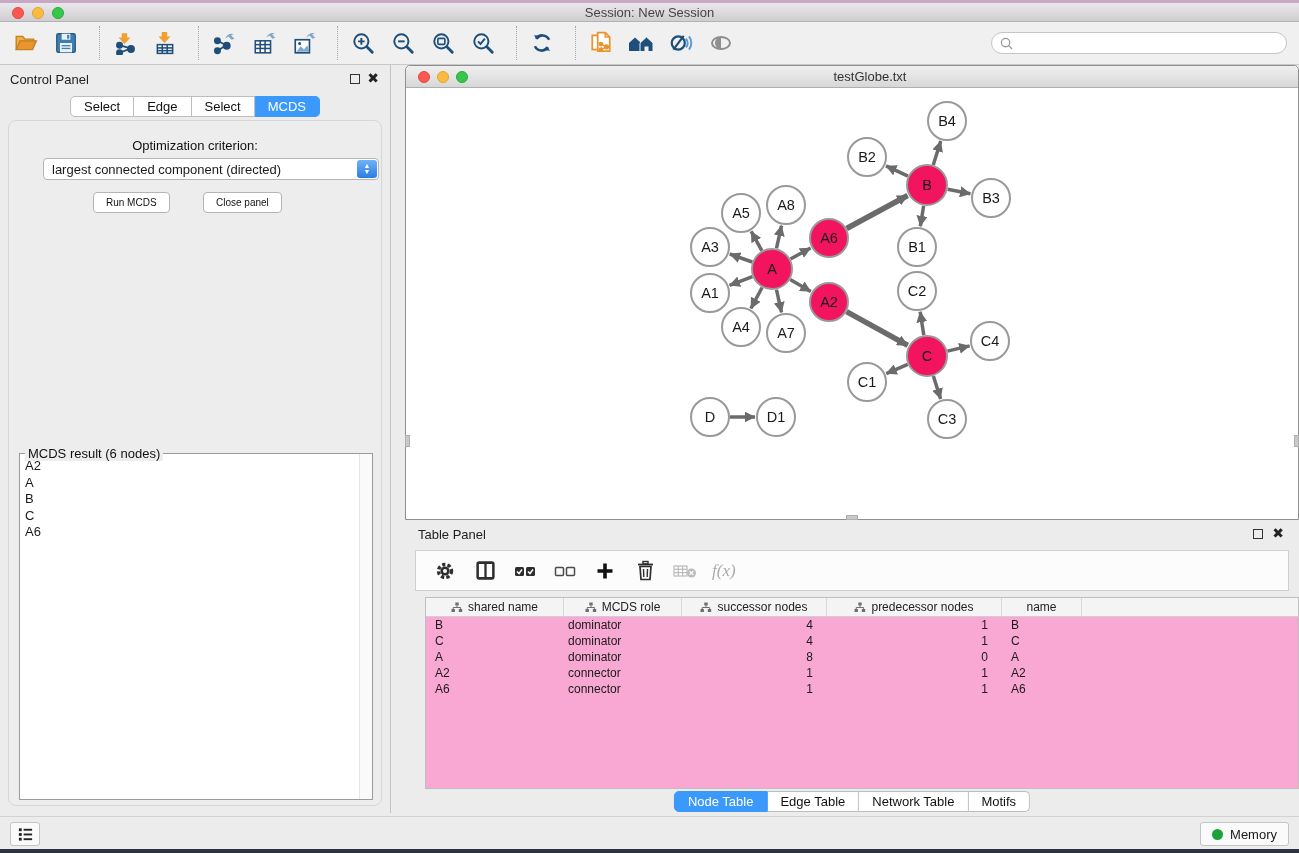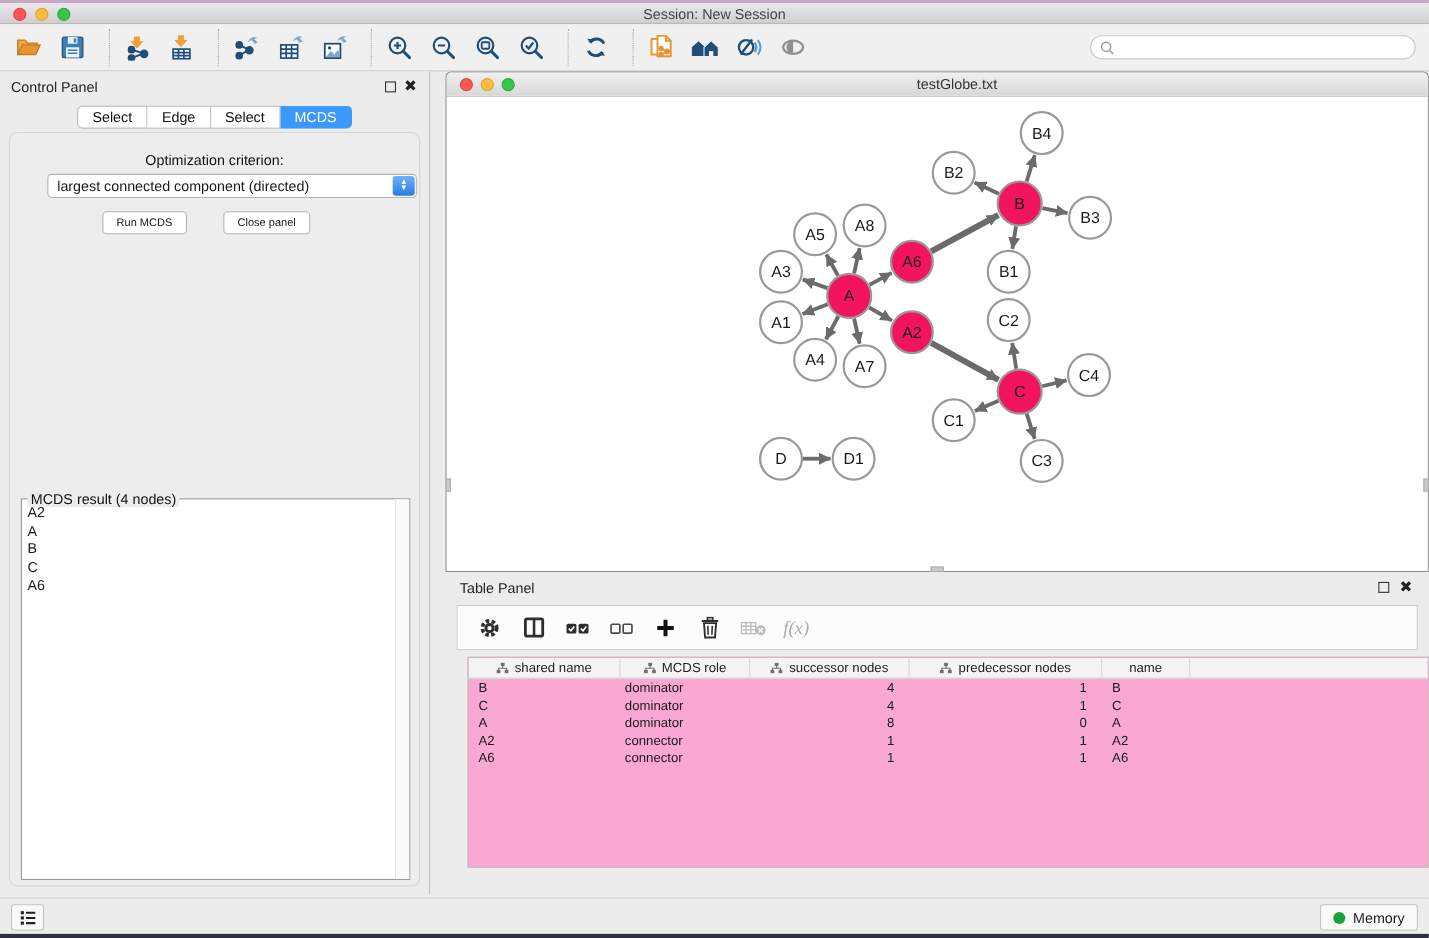--- a/index.html
+++ b/index.html
@@ -296,21 +296,21 @@
     <div class="dropdown">
       <div class="dd-text">largest connected component (directed)</div>
       <div class="dd-stepper">
           <span>▲</span>
           <span>▼</span>
         </div>
     </div>
     <div class="btn btn-run">Run MCDS</div>
     <div class="btn btn-close">Close panel</div>
     <div class="result-box">
-      <div class="result-legend">MCDS result (4 nodes)</div>
+      <div class="result-legend">MCDS result (6 nodes)</div>
       <div class="result-list" id="result-list">
           <div class="item">A2</div>
           <div class="item">A</div>
           <div class="item">B</div>
           <div class="item">C</div>
           <div class="item">A6</div>
         </div>
       <div class="result-scroll"></div>
     </div>
   </div>
@@ -586,20 +586,26 @@
         <div class="tr">
           <div class="td c0">A6</div>
           <div class="td c1">connector</div>
           <div class="td c2">1</div>
           <div class="td c3">1</div>
           <div class="td c4">A6</div>
         </div>
       </div>
   </div>
 
+  <div class="seg-tabs tp-tabs" id="tp-tabs">
+      <div class="tab active">Node Table</div>
+      <div class="tab">Edge Table</div>
+      <div class="tab">Network Table</div>
+      <div class="tab">Motifs</div>
+    </div>
 </div>
 
 <div class="statusbar">
   <div class="sb-listbtn">
     <svg width="17" height="16" viewBox="0 0 18 16">
       <g fill="#222">
           <rect x="2" y="2" width="3" height="3"></rect>
           <rect x="2" y="7" width="3" height="3"></rect>
           <rect x="2" y="12" width="3" height="3"></rect>
         </g>

